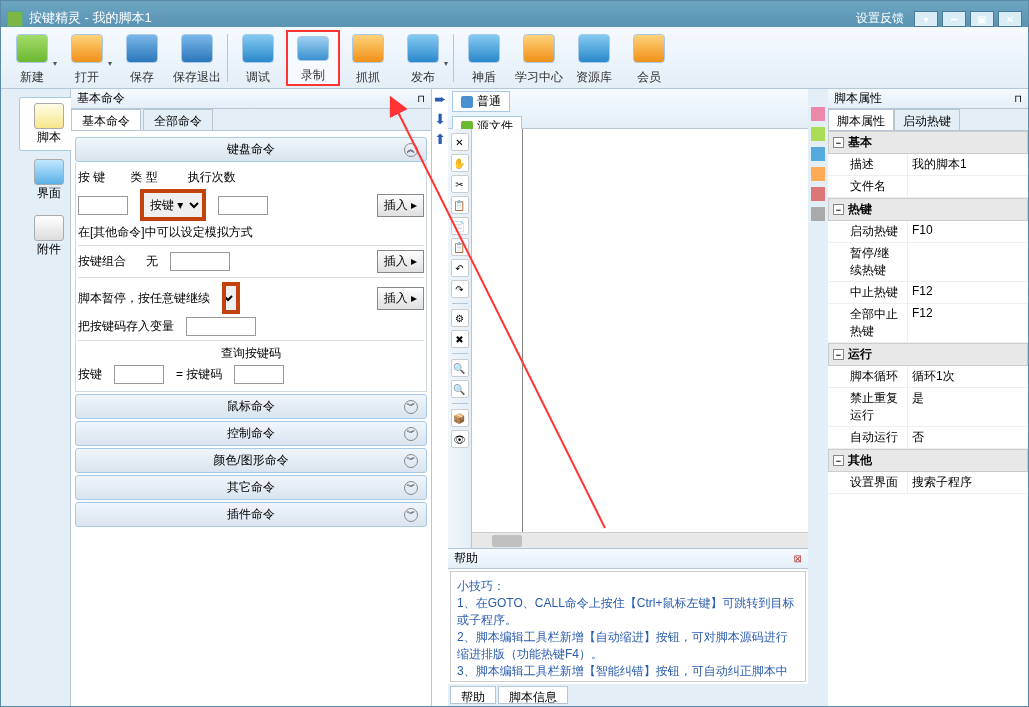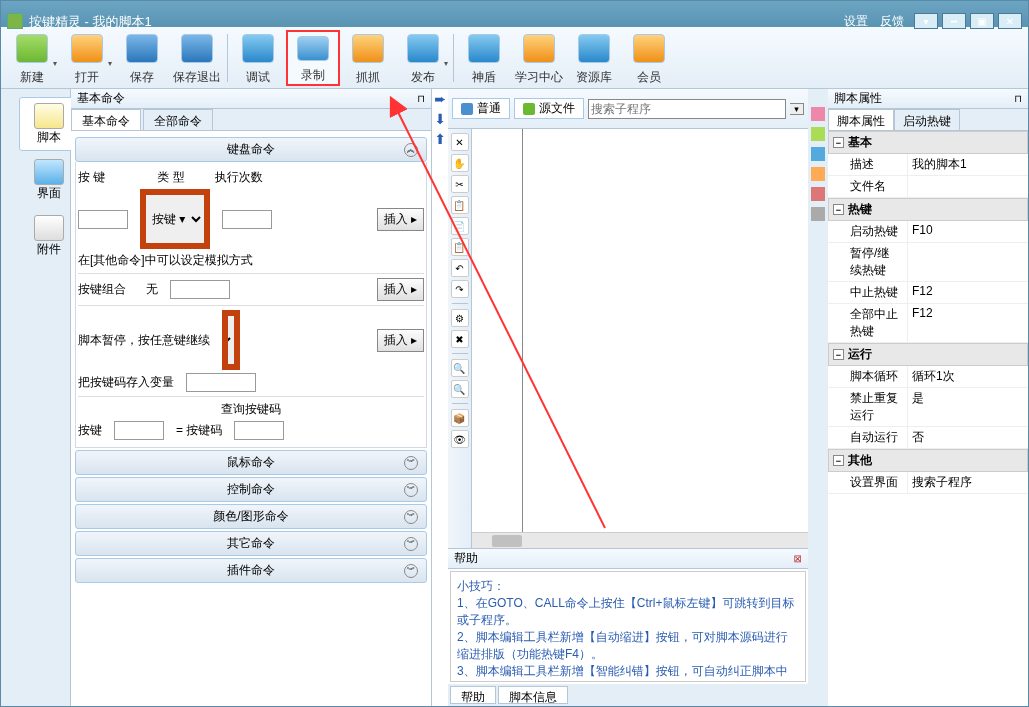--- a/index.html
+++ b/index.html
@@ -1,22 +1,22 @@
 <!DOCTYPE html>
 <html><head>
 <meta charset="utf-8">
 <style>
 * { box-sizing: border-box; margin: 0; padding: 0; font-family: "Microsoft YaHei", SimSun, sans-serif; }
 body { width: 1029px; height: 707px; background: #fff; font-size: 12px; overflow: hidden; border: 1px solid #5a8aa8; }
 
 
-.titlebar { height: 26px; background: linear-gradient(#6ba5c2, #5a94b3); display: flex; align-items: flex-start; padding: 12px 6px; color: #fff; }
+.titlebar { height: 26px; background: linear-gradient(#6ba5c2, #5a94b3); display: flex; align-items: flex-end; padding: 0 6px; color: #fff; }
 .titlebar .app-icon { width: 16px; height: 16px; background: #7eb547; border: 1px solid #5a8; margin-right: 6px; }
 .titlebar .title { flex: 1; font-size: 13px; }
-.titlebar .win-links { display: flex; gap: 12px; margin-right: 10px; }
+.titlebar .win-links { display: flex; gap: 0; margin-right: 10px; }
 .titlebar .win-links span { cursor: pointer; }
 .titlebar .win-btns { display: flex; gap: 4px; }
 .titlebar .win-btn { width: 24px; height: 16px; background: #d9edf7; border: 1px solid #4a7a96; display: flex; align-items: center; justify-content: center; cursor: pointer; font-size: 10px; }
 
 
 .toolbar { height: 62px; background: linear-gradient(#f5faff, #e4eef7); border-bottom: 1px solid #b5c7d6; display: flex; align-items: center; padding: 2px 4px; gap: 1px; }
 .tb-btn { display: flex; flex-direction: column; align-items: center; width: 54px; height: 56px; padding-top: 4px; cursor: pointer; border-radius: 3px; position: relative; }
 .tb-btn .ico { width: 32px; height: 32px; background: #d9e8f4; border-radius: 4px; border: 1px solid #a9c9e8; }
 .tb-btn .ico.green { background: linear-gradient(#a4dc6a, #6bb831); }
 .tb-btn .ico.orange { background: linear-gradient(#ffd27b, #f09018); }
@@ -46,27 +46,27 @@
 .cmd-tabs { display:flex; height:22px; border-bottom:1px solid #b5c7d6; background:#e4eef7; }
 .cmd-tab { padding:3px 10px; border:1px solid #b5c7d6; border-bottom:none; background:#fff; margin-right:2px; cursor:pointer; font-size:12px; }
 .cmd-tab.inactive { background:#e4eef7; }
 .cmd-body { flex:1; overflow:auto; padding:4px; background:#fff; }
 .acc { margin:2px 0; }
 .acc-h { background: linear-gradient(#f0f5fa,#d9e4ef); border:1px solid #a9c9e8; border-radius:3px; padding:3px; text-align:center; cursor:pointer; display:flex; align-items:center; justify-content:center; position:relative; }
 .acc-h .chev { position:absolute; right:8px; width:14px; height:14px; border:1px solid #888; border-radius:8px; font-size:9px; display:flex; align-items:center; justify-content:center; }
 .acc-c { padding:4px 2px; border:1px solid #d0d8e0; border-top:none; }
 .row { display:flex; align-items:center; gap:12px; margin:3px 0; font-size:12px; }
 .row input[type=text] { width:50px; border:1px solid #999; padding:1px; }
-.row select { border:6px solid #c2410c; padding:16px 2px; font-size:12px; }
+.row select { border:4px solid #c2410c; padding:4px 2px; font-size:12px; }
 .insert-btn { margin-left:auto; background:linear-gradient(#fdfdfd,#e0e0e0); border:1px solid #888; padding:2px 6px; cursor:pointer; font-size:12px; }
 .links { text-align:center; margin-top:8px; }
 .links a { color:#2a5db0; text-decoration:underline; margin:0 4px; cursor:pointer; }
 
 .center { flex:1; display:flex; flex-direction:column; min-width:0; position:relative; }
-.center-top { height: 40px; background:linear-gradient(#f5faff,#e4eef7); border-bottom:1px solid #b5c7d6; display:flex; align-items:center; padding:2px 4px; gap:4px; }
+.center-top { height: 40px; background:linear-gradient(#f5faff,#e4eef7); border-bottom:1px solid #b5c7d6; display:flex; align-items:flex-start; padding:2px 4px; gap:4px;flex-direction:column; }
 .view-tab { border:1px solid #a9c9e8; background:#fff; padding:1px 8px; display:flex; align-items:center; gap:4px; cursor:pointer; font-size:12px; }
 .view-tab .vi { width:12px; height:12px; background:#4a90d0; border-radius:2px; }
 .search-input { flex:1; border:1px solid #888; padding:2px; font-size:12px; }
 .search-dd { width:14px; border:1px solid #888; border-left:none; cursor:pointer; text-align:center; font-size:9px; background:#eee; }
 
 .center-body { flex:1; display:flex; min-height:0; }
 .arrows { width:16px; display:flex; flex-direction:column; align-items:center; padding-top:2px; gap:4px; font-size:14px; color:#2a5db0; }
 .vtool { width:24px; background:linear-gradient(90deg,#f0f5fa,#e4eef7); border-right:1px solid #b5c7d6; display:flex; flex-direction:column; align-items:center; padding-top:4px; gap:3px; }
 .vt { width:18px; height:18px; border:1px solid #ccc; border-radius:2px; background:#fff; cursor:pointer; font-size:10px; display:flex; align-items:center; justify-content:center; }
 .vt-sep { width:16px; height:1px; background:#b5c7d6; margin:2px 0; }
@@ -202,21 +202,21 @@
     </div>
     <div class="cmd-body">
       <div class="acc">
         <div class="acc-h">
             <span>键盘命令</span>
             <span class="chev">︽</span>
           </div>
         <div class="acc-c">
           <div class="row">
             <span>按 键</span>
-            <span style="margin-left:40px">类 型</span>
+            <span style="margin-left:13px">类 型</span>
             <span style="margin-left:18px">执行次数</span>
           </div>
           <div class="row">
             <input type="text" style="">
             <select><option>按键 ▾</option></select>
             <input type="text" style="">
             <button class="insert-btn">插入 ▸</button>
           </div>
           <div class="row">
               <span>在[其他命令]中可以设定模拟方式</span>

